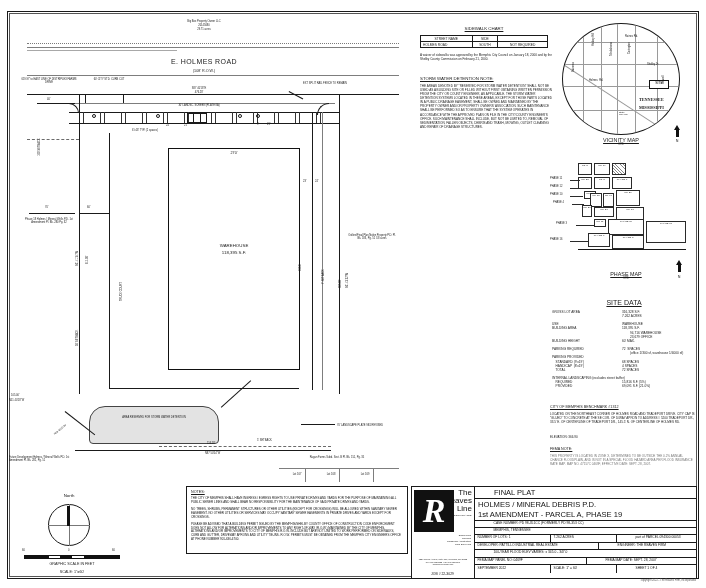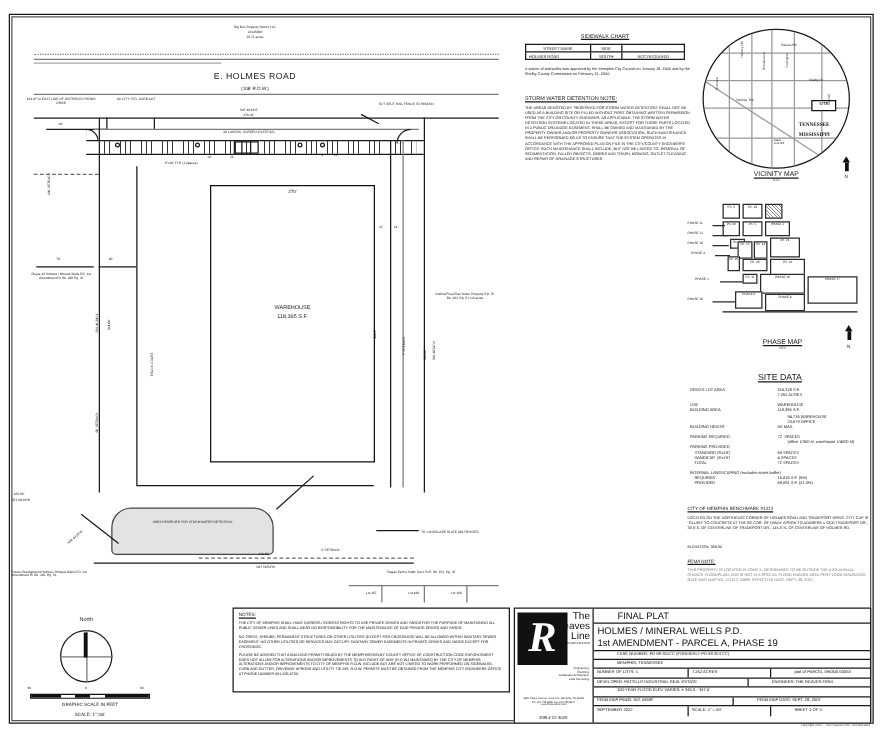--- a/index.html
+++ b/index.html
@@ -600,21 +600,21 @@
 Ph. 901.755.8558  Fax 901.755.8547
 www.ReavesFirm.com</div>
       <div style="position:absolute;left:0;bottom:2px;width:61px;text-align:center;font-size:3.4px;color:#111;">JOB # 22-3029</div>
     </div>
 
     <div id="tbRows">
       <div class="tbrow" style="height:12px;">
         <div class="tbcell tb-head" style="font-size:7.5px;">FINAL PLAT</div>
       </div>
       <div class="tbrow" style="height:22px;flex-direction:column;align-items:flex-start;justify-content:center;padding:0 3px;">
-        <div style="font-size:7.6px;color:#111;line-height:1.25;">HOLMES / MINERAL WELLS P.D.</div>
+        <div style="font-size:7.6px;color:#111;line-height:1.25;">HOLMES / MINERAL DEBRIS P.D.</div>
         <div style="font-size:7.6px;color:#111;line-height:1.25;">1st AMENDMENT - PARCEL A, PHASE 19</div>
       </div>
       <div class="tbrow" style="height:7px;">
         <div class="tbcell">CASE NUMBER:  PD 98-351CC   (FORMERLY PD 98-353 CC)</div>
       </div>
       <div class="tbrow" style="height:7px;">
         <div class="tbcell">MEMPHIS, TENNESSEE</div>
       </div>
       <div class="tbrow" style="height:7.5px;">
         <div class="tbcell" style="flex:0 0 76px;">NUMBER OF LOTS:  1</div>

